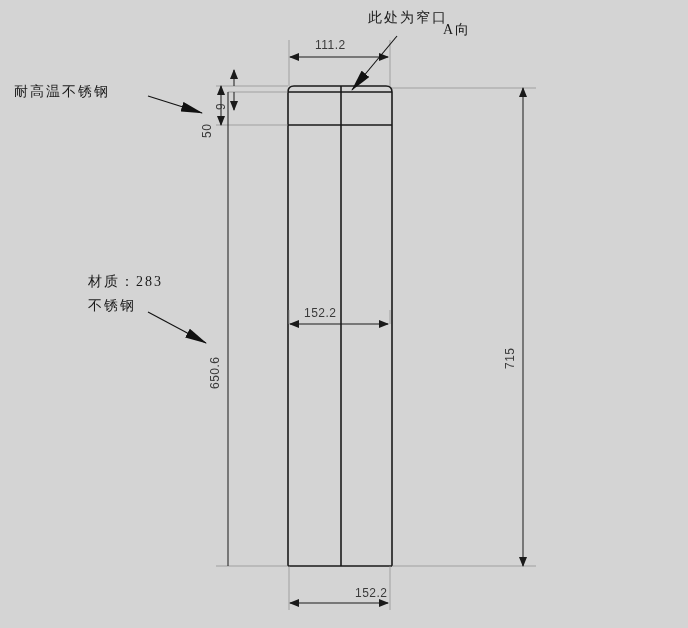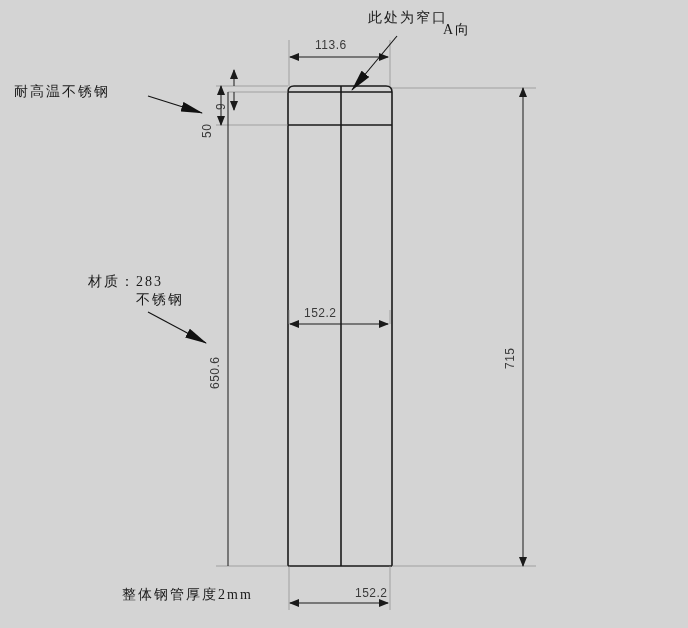--- a/index.html
+++ b/index.html
@@ -114,29 +114,28 @@
       <line x1="148" y1="312" x2="206" y2="343" marker-end="url(#ahbig)"></line>
 
       <line x1="397" y1="36" x2="352" y2="90" marker-end="url(#ahbig)"></line>
     </g>
 
   </svg>
 
   <div class="note cn" style="left:14px;top:82px;">耐高温不锈钢</div>
 
   <div class="note cn" style="left:88px;top:272px;">材质：283</div>
-  <div class="note cn" style="left:88px;top:290px;margin-left:48px;">不锈钢</div>
+  <div class="note cn" style="left:88px;top:296px;">不锈钢</div>
 
   <div class="note cn" style="left:368px;top:8px;">此处为窄口</div>
 
   <div class="note cn" style="left:443px;top:20px;">A向</div>
 
-  <div class="note cn" style="left:122px;top:585px;">整体钢管厚度2mm</div>
 
-  <div class="dim" style="left:315px;top:38px;">113.6</div>
+  <div class="dim" style="left:315px;top:38px;">111.2</div>
 
   <div class="dim vdim" style="left:228px;top:96px;">9</div>
 
   <div class="dim vdim" style="left:214px;top:124px;">50</div>
 
   <div class="dim vdim" style="left:222px;top:375px;">650.6</div>
 
   <div class="dim vdim" style="left:517px;top:355px;">715</div>
 
   <div class="dim" style="left:304px;top:306px;">152.2</div>

